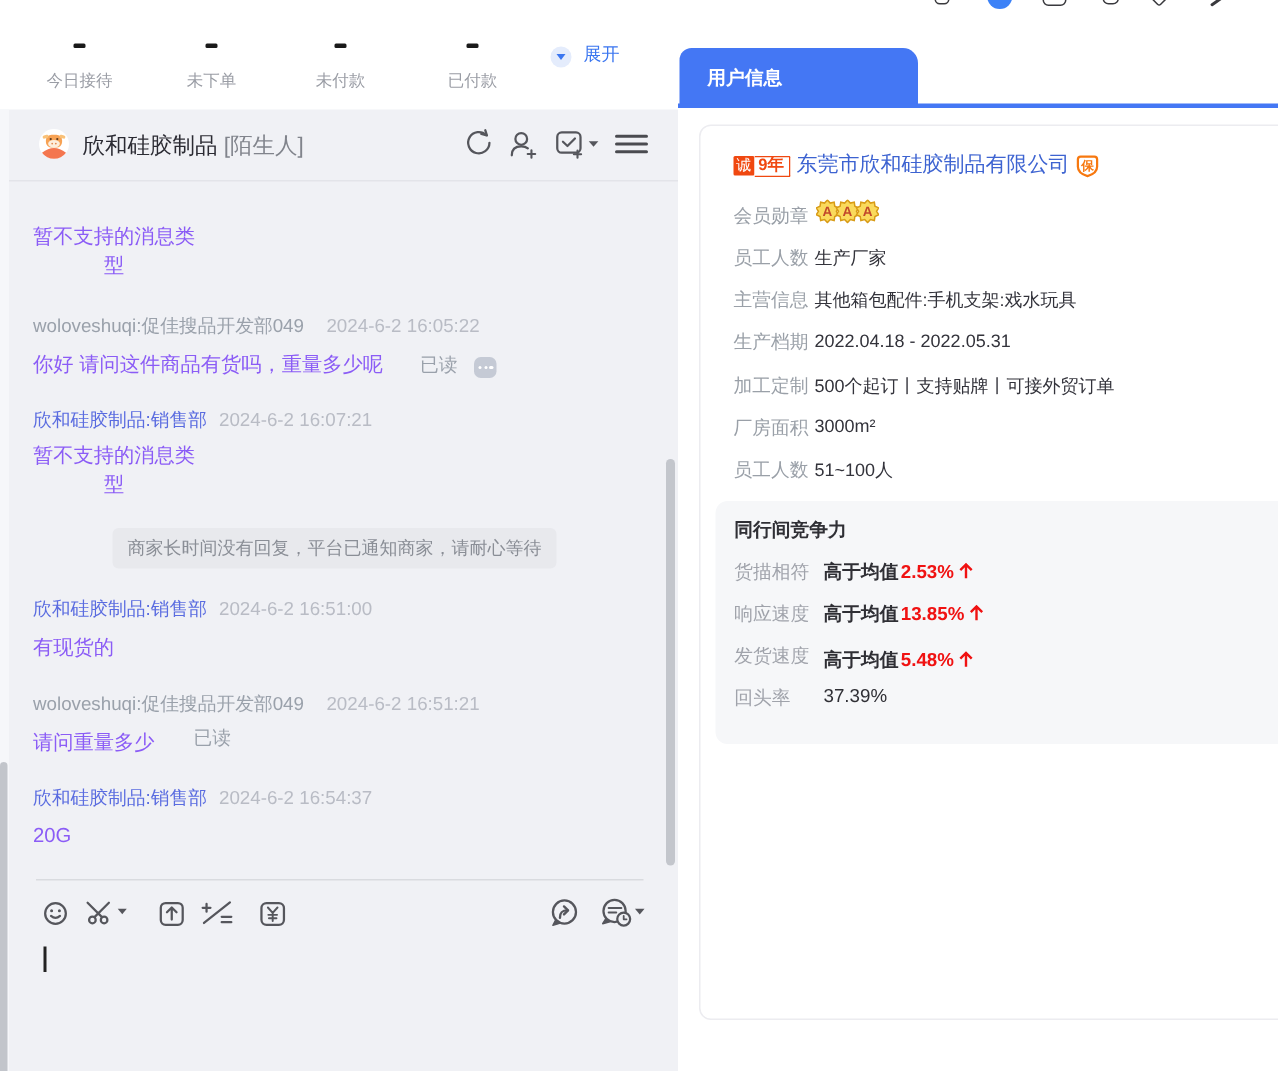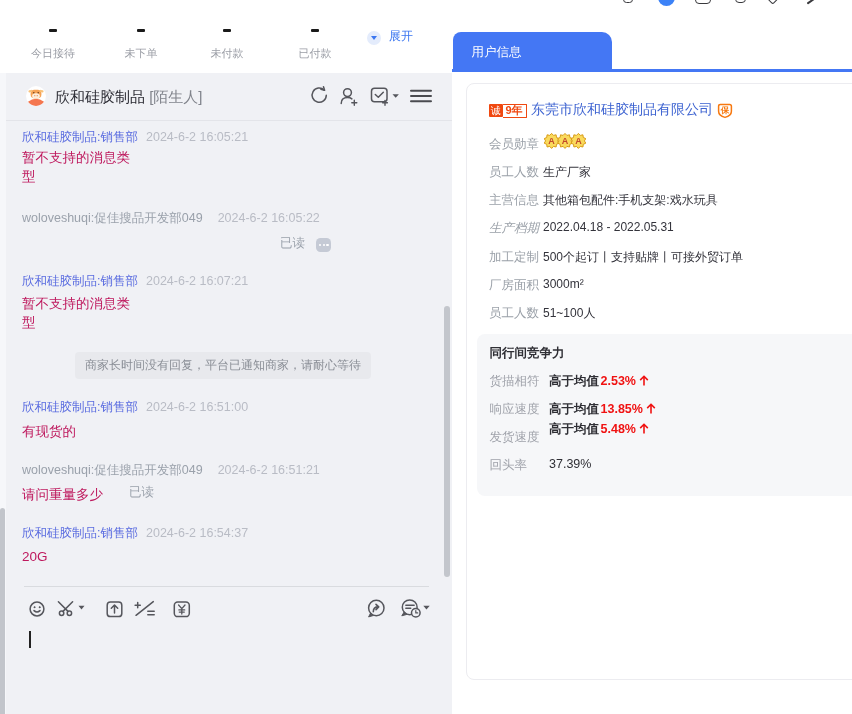--- a/index.html
+++ b/index.html
@@ -10,28 +10,28 @@
   
   #left { position:absolute; left:0; top:0; width:452px; height:714px; background:#fff; }
   #chatbg { position:absolute; left:0; top:73px; width:452px; height:641px; background:#f0f1f5; }
   .statcol { position:absolute; top:0; width:90px; text-align:center; }
   .dash { width:8px; height:3.2px; background:#1a1a1a; margin:29px auto 0; border-radius:1px; }
   .statlbl { margin-top:14px; font-size:11px; color:#9a9da5; }
   .sname { font-size:12.5px; color:#5a6ce0; }
   .snameg { font-size:12.5px; color:#9aa1ab; }
   .stime { font-size:12.5px; color:#b9bcc5; margin-left:8px; }
   .stime2 { font-size:12.5px; color:#b9bcc5; margin-left:15px; }
-  .mbody { font-size:13.5px; color:#be185d; line-height:19px; }
+  .mbody { font-size:13.5px; color:#8b5cf6; line-height:19px;text-align:center; }
   .yidu { font-size:12.5px; color:#9aa1ab; }
   .hline { position:absolute; background:#e3e4e9; }
   
   #right { position:absolute; left:452px; top:0; width:400px; height:714px; background:#fff; }
   #tab { position:absolute; left:1px; top:32px; width:158.7px; height:39.5px; background:#4477f4;
          border-radius:8px 10px 0 0; color:#fff; font-size:12.5px; line-height:12.5px;
-         padding:13.5px 0 0 18.5px; }
+         padding:13.5px 0 0 18.5px;font-weight:bold; }
   #tabline { position:absolute; left:0; top:68.8px; width:400px; height:2.8px; background:#4477f4; }
   #card { position:absolute; left:14px; top:83px; width:420px; height:597px; background:#fff;
           border:1px solid #ececf0; border-radius:8px; }
   .flbl { position:absolute; left:22px; font-size:12.5px; color:#9aa0a8; }
   .fval { position:absolute; left:76px; font-size:12px; color:#33333b; }
   #gbox { position:absolute; left:10px; top:250px; width:404px; height:161.5px; background:#f6f7f9;
           border-radius:8px; }
   .glbl { position:absolute; left:12.5px; font-size:12.5px; color:#a0a3ab; }
   .gval { position:absolute; left:72px; font-size:12.5px; color:#2f2f35; font-weight:700; }
   .red { color:#f01212; margin-left:1.5px; }
@@ -95,24 +95,24 @@
           <path d="M70.3 10.5 L73.3 13.3 L78.3 8.3"></path>
           <path d="M80 16.4 V21.2 M77.6 18.8 H82.4" stroke-width="1.4"></path>
         </g>
         <path d="M87.5 10.2 h6.4 l-3.2 3.6 z" fill="#55565c"></path>
         <g stroke="#4a4b50" stroke-width="2" stroke-linecap="round">
           <path d="M106 6.8 H126 M106 12 H126 M106 17.2 H126"></path>
         </g>
       </svg>
     </div>
 
-    <div class="abs" style="left:22px; top:127px;"><span class="sname">欣和硅胶制品:销售部</span><span class="stime">2024-6-2 16:05:21</span></div>
     <div class="abs mbody" style="left:22px; top:147.5px;">暂不支持的消息类<br>型</div>
 
     <div class="abs" style="left:22px; top:208px;"><span class="snameg">woloveshuqi:促佳搜品开发部049</span><span class="stime2">2024-6-2 16:05:22</span></div>
+    <div class="abs mbody" style="left:22px; top:233px;">你好 请问这件商品有货吗，重量多少呢</div>
     <div class="abs yidu" style="left:280px; top:235px;">已读</div>
     <div class="abs" style="left:316.3px; top:237.7px; width:15px; height:14.5px; background:#c5cad5; border-radius:4.5px; display:flex; align-items:center; justify-content:center; gap:1.5px;">
       <i style="width:2.2px;height:2.2px;background:#fff;border-radius:50%;"></i>
       <i style="width:2.2px;height:2.2px;background:#fff;border-radius:50%;"></i>
       <i style="width:2.2px;height:2.2px;background:#fff;border-radius:50%;"></i>
     </div>
 
     <div class="abs" style="left:22px; top:271px;"><span class="sname">欣和硅胶制品:销售部</span><span class="stime">2024-6-2 16:07:21</span></div>
     <div class="abs mbody" style="left:22px; top:293.5px;">暂不支持的消息类<br>型</div>
 
@@ -198,40 +198,40 @@
             <text x="7.6" y="11.2" font-size="9" font-weight="bold" fill="#c2492b" text-anchor="middle">A</text>
           </g>
           <use href="#m1" x="13.4"></use>
           <use href="#m1" x="26.8"></use>
         </svg>
       </div>
       <div class="flbl" style="top:79.5px;">员工人数</div>
       <div class="fval" style="top:79.5px;">生产厂家</div>
       <div class="flbl" style="top:108px;">主营信息</div>
       <div class="fval" style="top:108px;">其他箱包配件:手机支架:戏水玩具</div>
-      <div class="flbl" style="top:136px;font-style:italic;">生产档期</div>
+      <div class="flbl" style="top:136px;">生产档期</div>
       <div class="fval" style="top:136px;">2022.04.18 - 2022.05.31</div>
       <div class="flbl" style="top:164.5px;">加工定制</div>
       <div class="fval" style="top:164.5px;">500个起订丨支持贴牌丨可接外贸订单</div>
       <div class="flbl" style="top:192.5px;">厂房面积</div>
       <div class="fval" style="top:192.5px;">3000m²</div>
       <div class="flbl" style="top:220.5px;">员工人数</div>
       <div class="fval" style="top:220.5px;">51~100人</div>
 
       <div id="gbox">
         <div class="abs" style="left:12.5px; top:11px; font-size:12.5px; font-weight:600; color:#2f2f35;">同行间竞争力</div>
         <div class="glbl" style="top:39px;">货描相符</div>
         <div class="gval" style="top:39px;">高于均值<span class="red">2.53%<svg style="vertical-align:-1px; margin-left:3px;" width="10" height="11" viewBox="0 0 10 11">
               <path d="M5 10.5 V1.6 M1.2 5.1 L5 1.3 L8.8 5.1" fill="none" stroke="#f01212" stroke-width="1.6"></path>
             </svg></span></div>
         <div class="glbl" style="top:67px;">响应速度</div>
         <div class="gval" style="top:67px;">高于均值<span class="red">13.85%<svg style="vertical-align:-1px; margin-left:3px;" width="10" height="11" viewBox="0 0 10 11">
               <path d="M5 10.5 V1.6 M1.2 5.1 L5 1.3 L8.8 5.1" fill="none" stroke="#f01212" stroke-width="1.6"></path>
             </svg></span></div>
         <div class="glbl" style="top:95px;">发货速度</div>
-        <div class="gval" style="top:87px;text-align:right;">高于均值<span class="red">5.48%<svg style="vertical-align:-1px; margin-left:3px;" width="10" height="11" viewBox="0 0 10 11">
+        <div class="gval" style="top:98px;text-align:right;">高于均值<span class="red">5.48%<svg style="vertical-align:-1px; margin-left:3px;" width="10" height="11" viewBox="0 0 10 11">
               <path d="M5 10.5 V1.6 M1.2 5.1 L5 1.3 L8.8 5.1" fill="none" stroke="#f01212" stroke-width="1.6"></path>
             </svg></span></div>
         <div class="glbl" style="top:123px;">回头率</div>
         <div class="gval" style="top:123px; font-weight:400;">37.39%</div>
       </div>
     </div>
   </div>
 
 </body></html>

